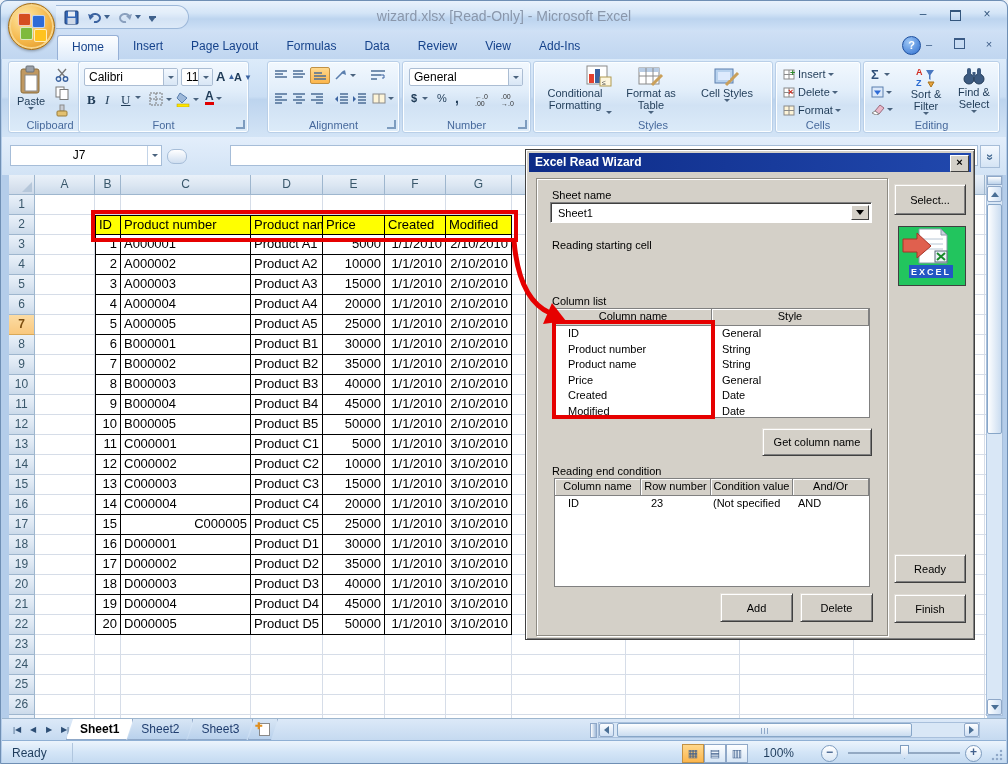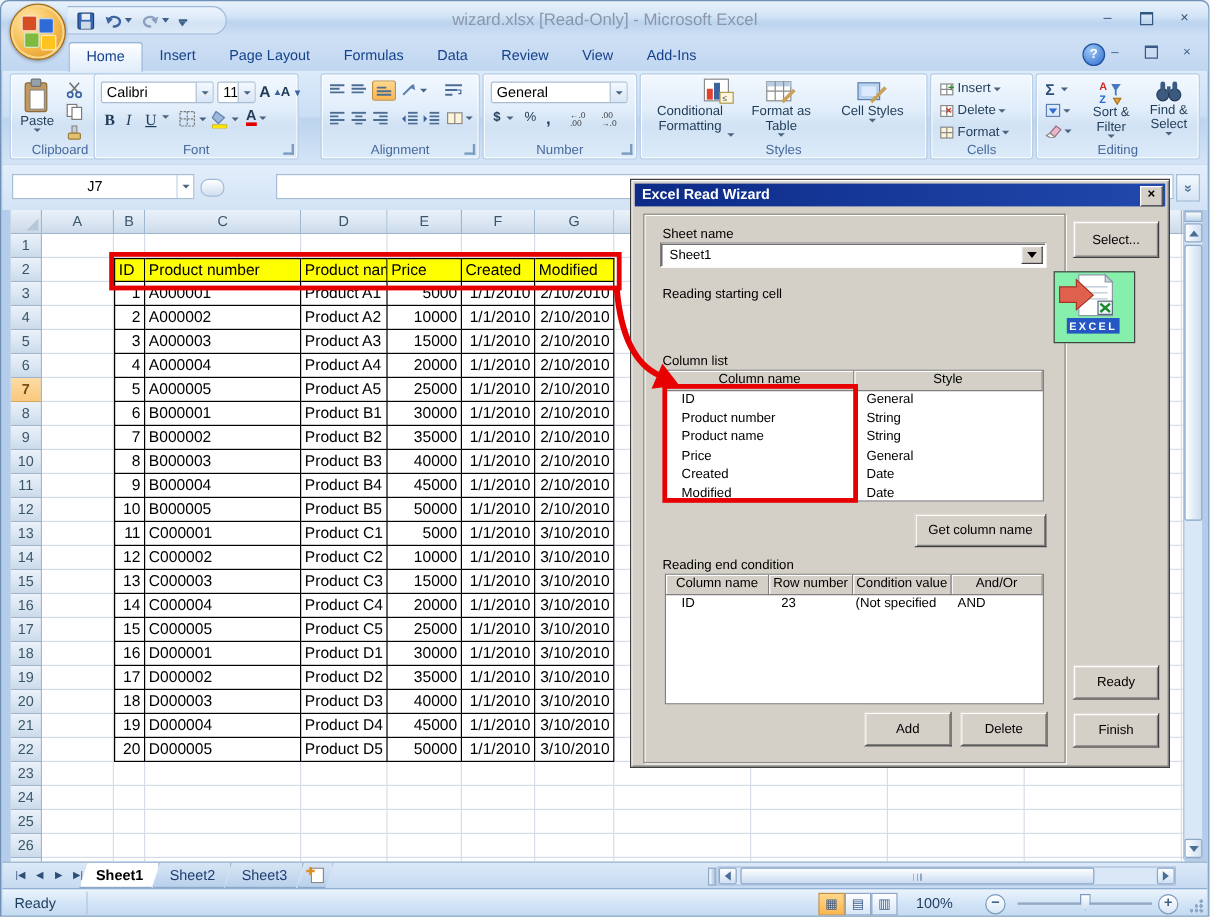--- a/index.html
+++ b/index.html
@@ -161,21 +161,21 @@
   .thc{box-sizing:border-box;height:17px;line-height:15px;text-align:center;font-size:11px;
     border-right:1px solid #808080;border-bottom:1px solid #808080;box-shadow:inset 1px 1px 0 #fff;overflow:hidden;white-space:nowrap;}
   .tbr{display:flex;}
   .tbc{box-sizing:border-box;line-height:15.5px;font-size:11px;white-space:nowrap;overflow:hidden;}
   #colList .tbc:nth-child(1){padding-left:13px;}
   #colList .tbc:nth-child(2){padding-left:10px;}
   #endList .tbc:nth-child(1){padding-left:13px;}
   #endList .tbc:nth-child(2){padding-left:10px;}
   #endList .tbc:nth-child(3){padding-left:2px;}
   #endList .tbc:nth-child(4){padding-left:5px;}
-  .xlicon{position:absolute;left:352px;top:76px;width:66px;height:58px;border:1px solid #404040;background:#86efac;}
+  .xlicon{position:absolute;left:372px;top:76px;width:66px;height:58px;border:1px solid #404040;background:#22c55e;}
 
   
   #anno{position:absolute;left:0;top:0;pointer-events:none;z-index:30;}
 </style>
 </head>
 <body>
 
 <div id="win" data-interactable="false">
 
   <div class="titlebar" data-interactable="false">
@@ -775,21 +775,21 @@
       <div class="cell tc ar" data-interactable="true" style="left: 376px; top: 320px; width: 61px;">1/1/2010</div>
       <div class="cell tc ar" data-interactable="true" style="left: 437px; top: 320px; width: 66px;">3/10/2010</div>
       <div class="cell" data-interactable="true" style="left: 503px; top: 320px; width: 114px;"></div>
       <div class="cell" data-interactable="true" style="left: 617px; top: 320px; width: 114px;"></div>
       <div class="cell" data-interactable="true" style="left: 731px; top: 320px; width: 114px;"></div>
       <div class="cell" data-interactable="true" style="left: 845px; top: 320px; width: 131px;"></div>
       <div class="cell" data-interactable="true" style="left: 976px; top: 320px; width: 60px;"></div>
       <div class="rh" data-interactable="true" style="top: 340px;">17</div>
       <div class="cell" data-interactable="true" style="left: 26px; top: 340px; width: 60px;"></div>
       <div class="cell tc bl ar" data-interactable="true" style="left: 86px; top: 340px; width: 26px;">15</div>
-      <div class="cell tc" data-interactable="true" style="left: 112px; top: 340px; width: 130px;">C000005</div>
+      <div class="cell tc" data-interactable="true" style="left: 112px; top: 340px; width: 130px; text-align: right;">C000005</div>
       <div class="cell tc" data-interactable="true" style="left: 242px; top: 340px; width: 72px;">Product C5</div>
       <div class="cell tc ar" data-interactable="true" style="left: 314px; top: 340px; width: 62px;">25000</div>
       <div class="cell tc ar" data-interactable="true" style="left: 376px; top: 340px; width: 61px;">1/1/2010</div>
       <div class="cell tc ar" data-interactable="true" style="left: 437px; top: 340px; width: 66px;">3/10/2010</div>
       <div class="cell" data-interactable="true" style="left: 503px; top: 340px; width: 114px;"></div>
       <div class="cell" data-interactable="true" style="left: 617px; top: 340px; width: 114px;"></div>
       <div class="cell" data-interactable="true" style="left: 731px; top: 340px; width: 114px;"></div>
       <div class="cell" data-interactable="true" style="left: 845px; top: 340px; width: 131px;"></div>
       <div class="cell" data-interactable="true" style="left: 976px; top: 340px; width: 60px;"></div>
       <div class="rh" data-interactable="true" style="top: 360px;">18</div>

